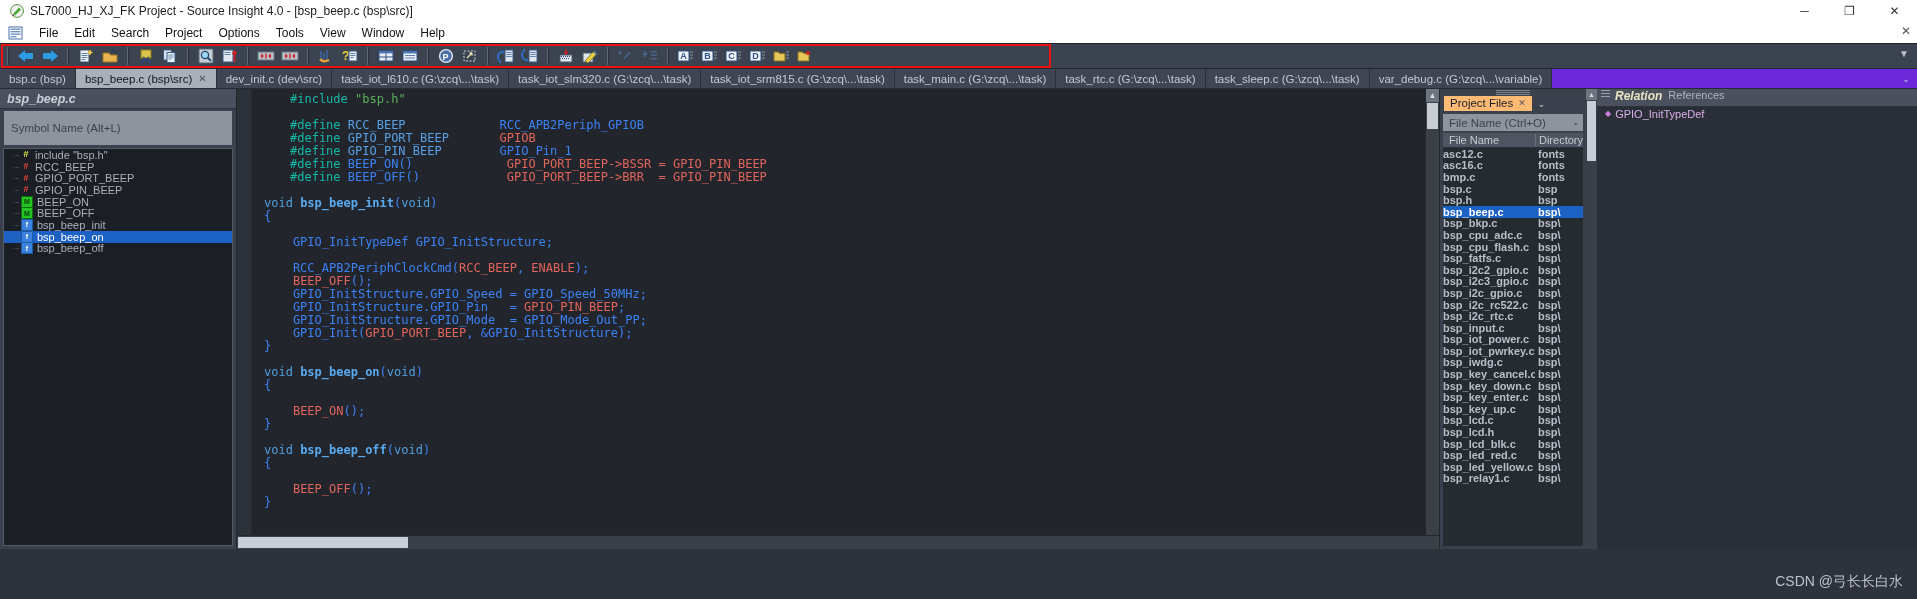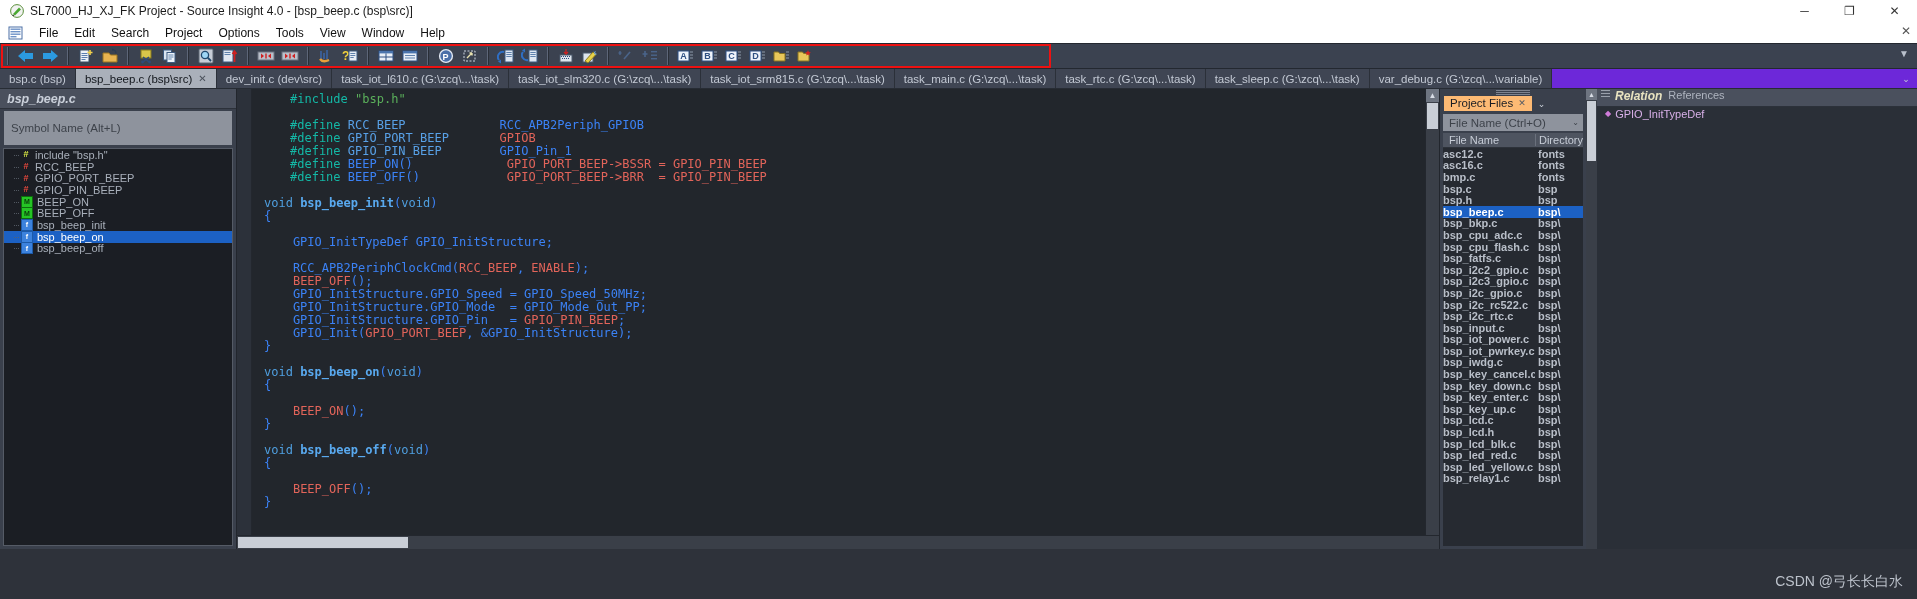--- a/index.html
+++ b/index.html
@@ -650,22 +650,22 @@
             <div class="code-line"><span class="c-pre">#define </span><span class="c-plain">BEEP_OFF</span><span class="c-plain">()</span><span class="c-plain">            </span><span class="c-mac">GPIO_PORT_BEEP-&gt;BRR  = GPIO_PIN_BEEP</span></div>
             <div class="code-line">&nbsp;</div>
             <div class="code-line"><span class="c-kw">void </span><span class="c-fn">bsp_beep_init</span><span class="c-plain">(</span><span class="c-kw">void</span><span class="c-plain">)</span></div>
             <div class="code-line"><span class="c-plain">{</span></div>
             <div class="code-line">&nbsp;</div>
             <div class="code-line"><span class="c-plain">    GPIO_InitTypeDef GPIO_InitStructure;</span></div>
             <div class="code-line">&nbsp;</div>
             <div class="code-line"><span class="c-plain">    RCC_APB2PeriphClockCmd</span><span class="c-plain">(</span><span class="c-mac">RCC_BEEP</span><span class="c-plain">, </span><span class="c-mac">ENABLE</span><span class="c-plain">);</span></div>
             <div class="code-line"><span class="c-plain">    </span><span class="c-mac">BEEP_OFF</span><span class="c-plain">();</span></div>
             <div class="code-line"><span class="c-plain">    GPIO_InitStructure.GPIO_Speed = GPIO_Speed_50MHz;</span></div>
+            <div class="code-line"><span class="c-plain">    GPIO_InitStructure.GPIO_Pin   = </span><span class="c-mac">GPIO_PIN_BEEP</span><span class="c-plain">;</span></div>
             <div class="code-line"><span class="c-plain">    GPIO_InitStructure.GPIO_Mode  = GPIO_Mode_Out_PP;</span></div>
-            <div class="code-line"><span class="c-plain">    GPIO_InitStructure.GPIO_Pin   = </span><span class="c-mac">GPIO_PIN_BEEP</span><span class="c-plain">;</span></div>
             <div class="code-line"><span class="c-plain">    GPIO_Init</span><span class="c-plain">(</span><span class="c-mac">GPIO_PORT_BEEP</span><span class="c-plain">, &amp;GPIO_InitStructure);</span></div>
             <div class="code-line"><span class="c-plain">}</span></div>
             <div class="code-line">&nbsp;</div>
             <div class="code-line"><span class="c-kw">void </span><span class="c-fn">bsp_beep_on</span><span class="c-plain">(</span><span class="c-kw">void</span><span class="c-plain">)</span></div>
             <div class="code-line"><span class="c-plain">{</span></div>
             <div class="code-line">&nbsp;</div>
             <div class="code-line"><span class="c-plain">    </span><span class="c-mac">BEEP_ON</span><span class="c-plain">();</span></div>
             <div class="code-line"><span class="c-plain">}</span></div>
             <div class="code-line">&nbsp;</div>
             <div class="code-line"><span class="c-kw">void </span><span class="c-fn">bsp_beep_off</span><span class="c-plain">(</span><span class="c-kw">void</span><span class="c-plain">)</span></div>

